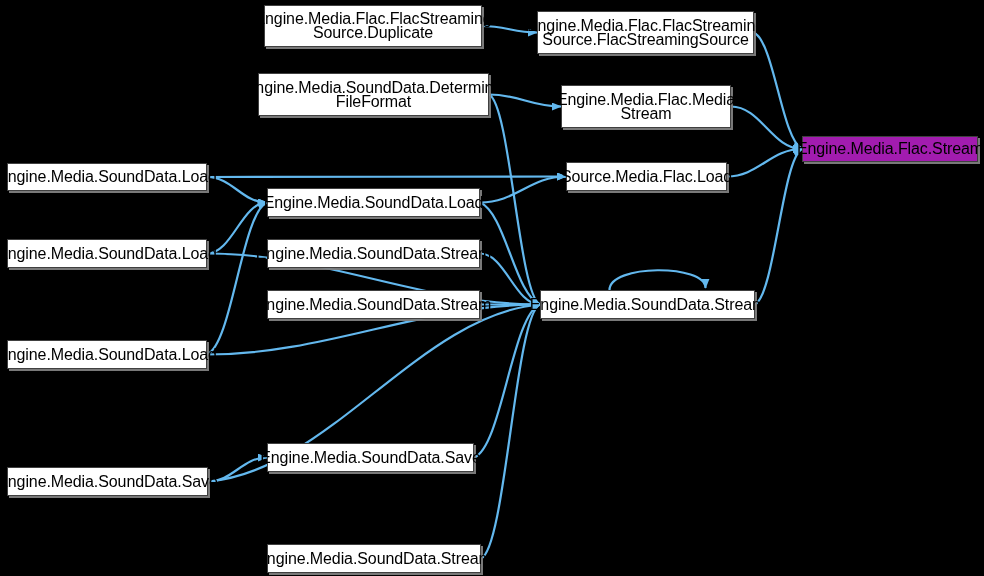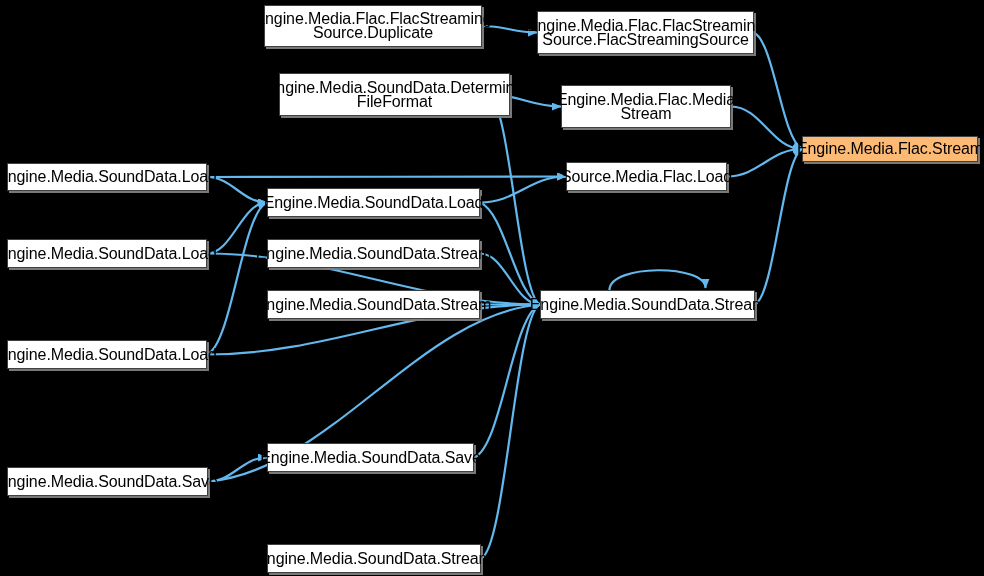--- a/index.html
+++ b/index.html
@@ -33,21 +33,21 @@
     align-items: center;
     justify-content: center;
     text-align: center;
     color: #000000;
     font-size: 16px;
     line-height: 14px;
     letter-spacing: -0.1px;
     z-index: 5;
   }
   .gnode.highlight {
-    background: #fdba74;
+    background: #a21caf;
   }
   .gnode .nlabel {
     display: block;
     padding: 0 4px;
     white-space: pre-line;
   }
 </style>
 </head>
 <body>
 
@@ -87,21 +87,21 @@
 
   <div id="node-layer">
       <div class="gnode" style="left: 264px; top: 5px; width: 218px; height: 42px;">
         <span class="nlabel">Engine.Media.Flac.FlacStreaming
 Source.Duplicate</span>
       </div>
       <div class="gnode" style="left: 537px; top: 11px; width: 217px; height: 43px;">
         <span class="nlabel">Engine.Media.Flac.FlacStreaming
 Source.FlacStreamingSource</span>
       </div>
-      <div class="gnode" style="left: 258px; top: 73px; width: 231px; height: 43px; margin-left: 21px;">
+      <div class="gnode" style="left: 258px; top: 73px; width: 231px; height: 43px;">
         <span class="nlabel">Engine.Media.SoundData.Determine
 FileFormat</span>
       </div>
       <div class="gnode" style="left: 561px; top: 85px; width: 170px; height: 43px;">
         <span class="nlabel">Engine.Media.Flac.Media
 Stream</span>
       </div>
       <div class="gnode highlight" style="left: 802px; top: 136px; width: 176px; height: 26px;">
         <span class="nlabel">Engine.Media.Flac.Stream</span>
       </div>

